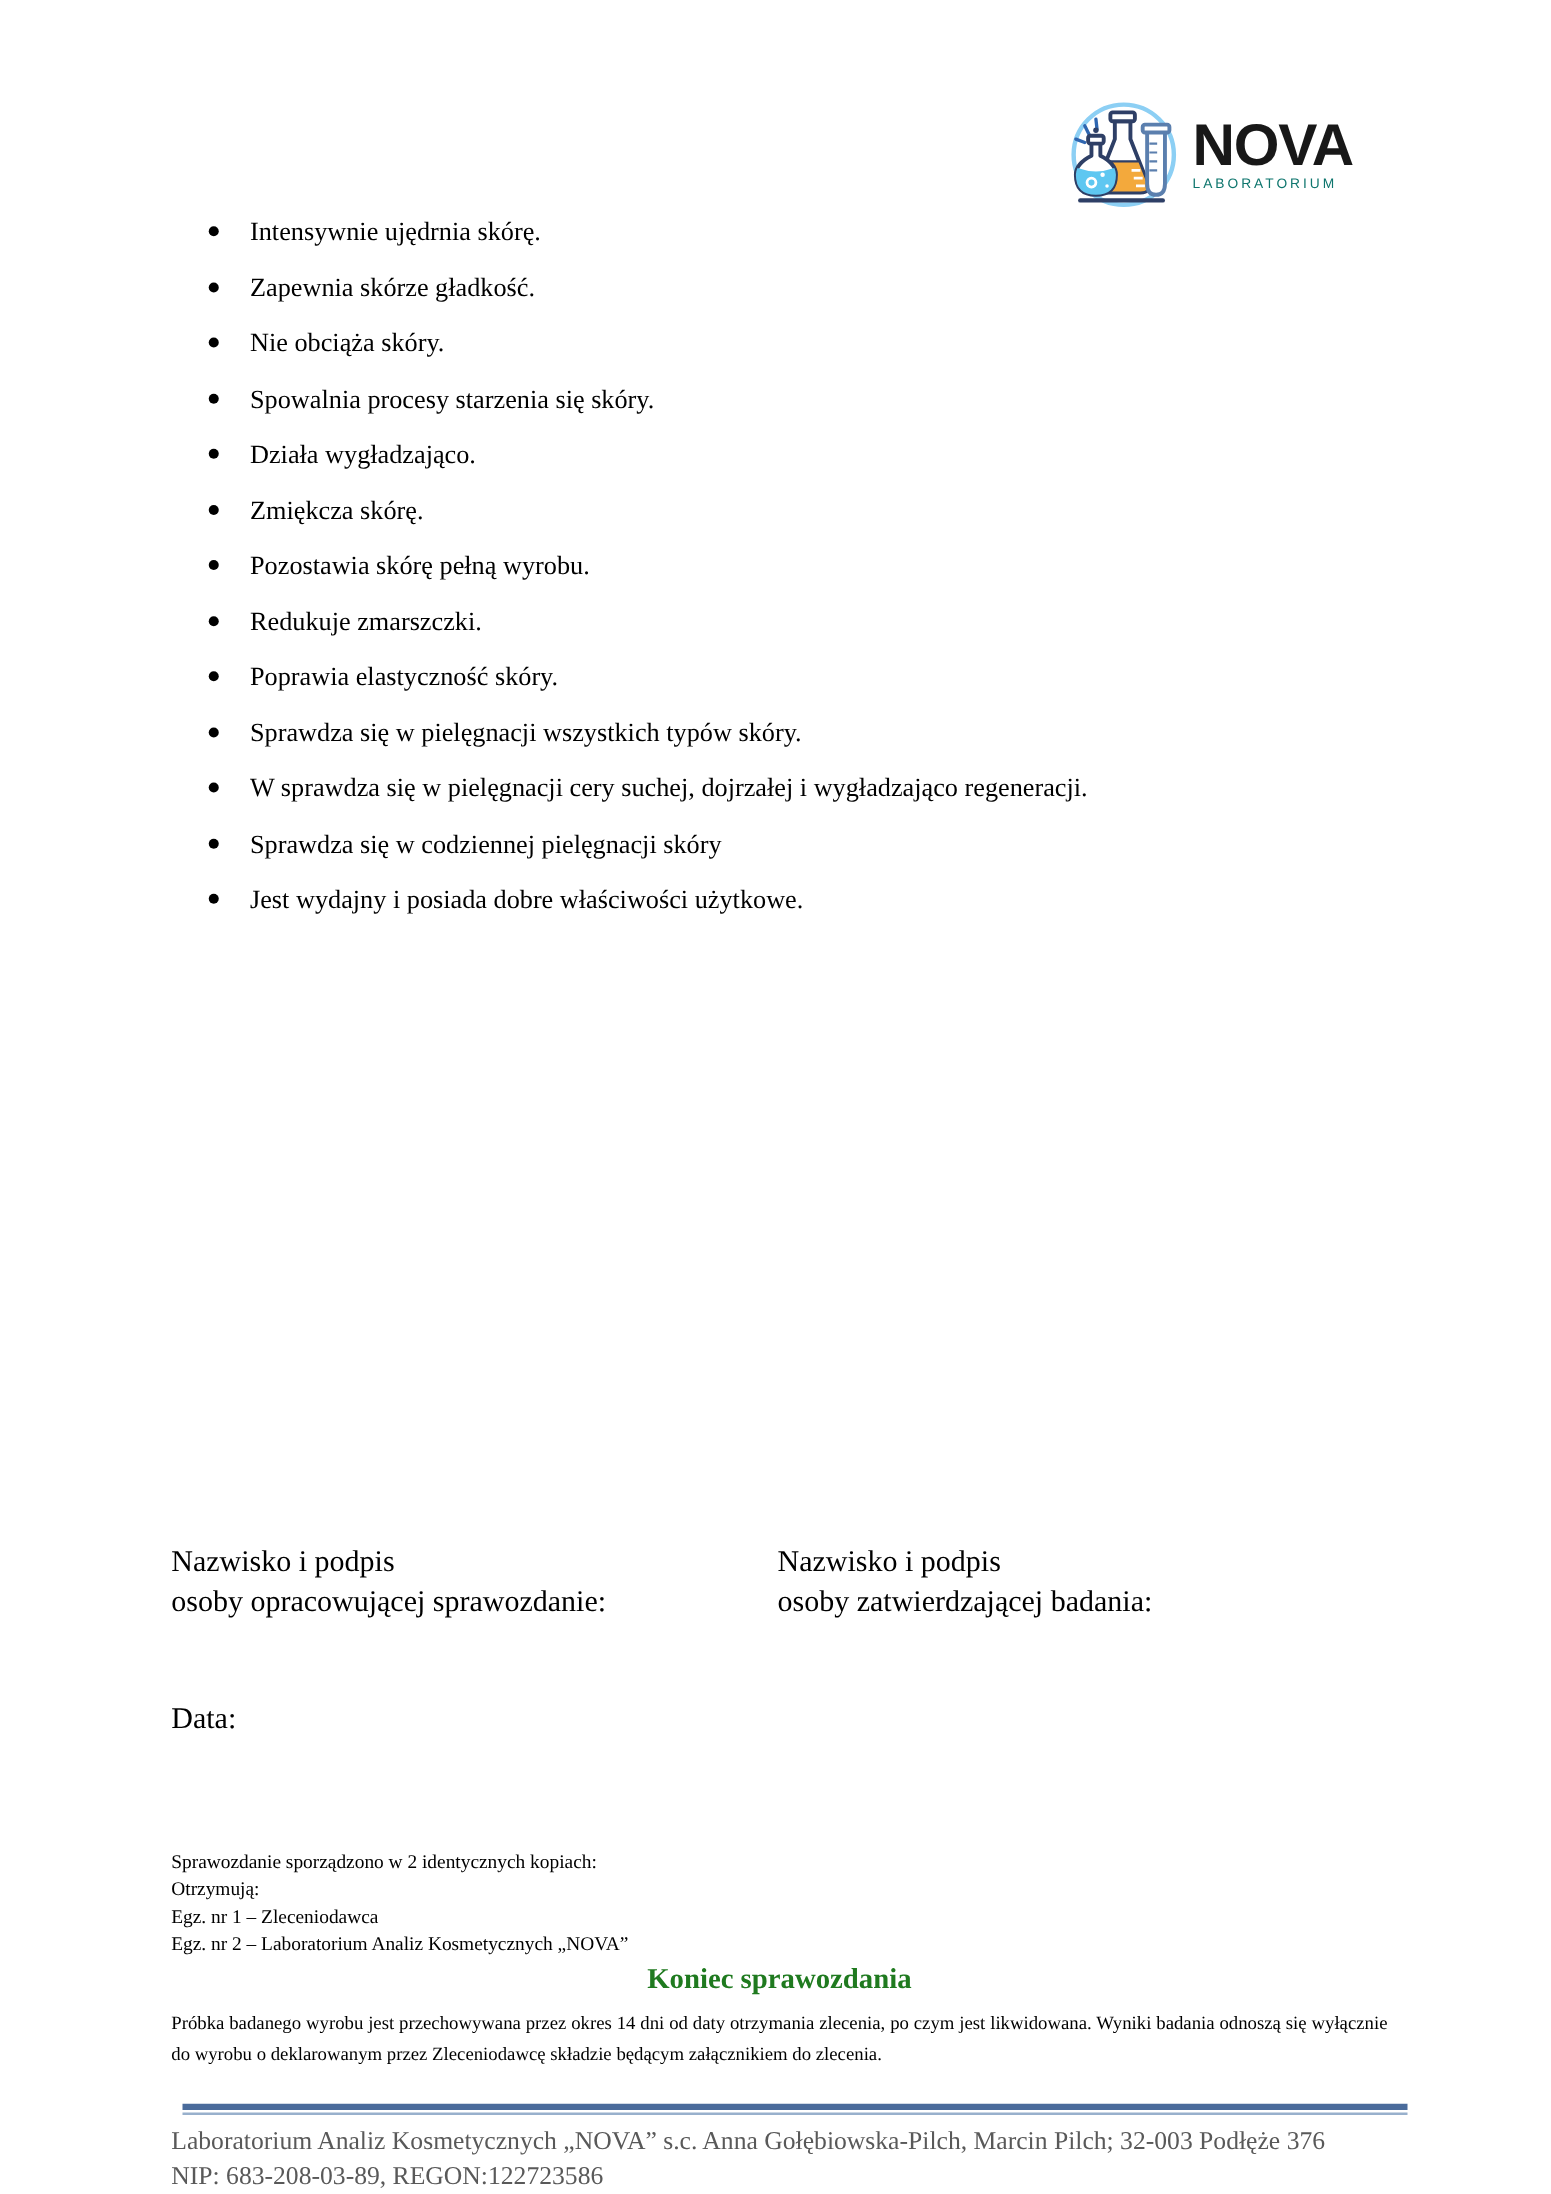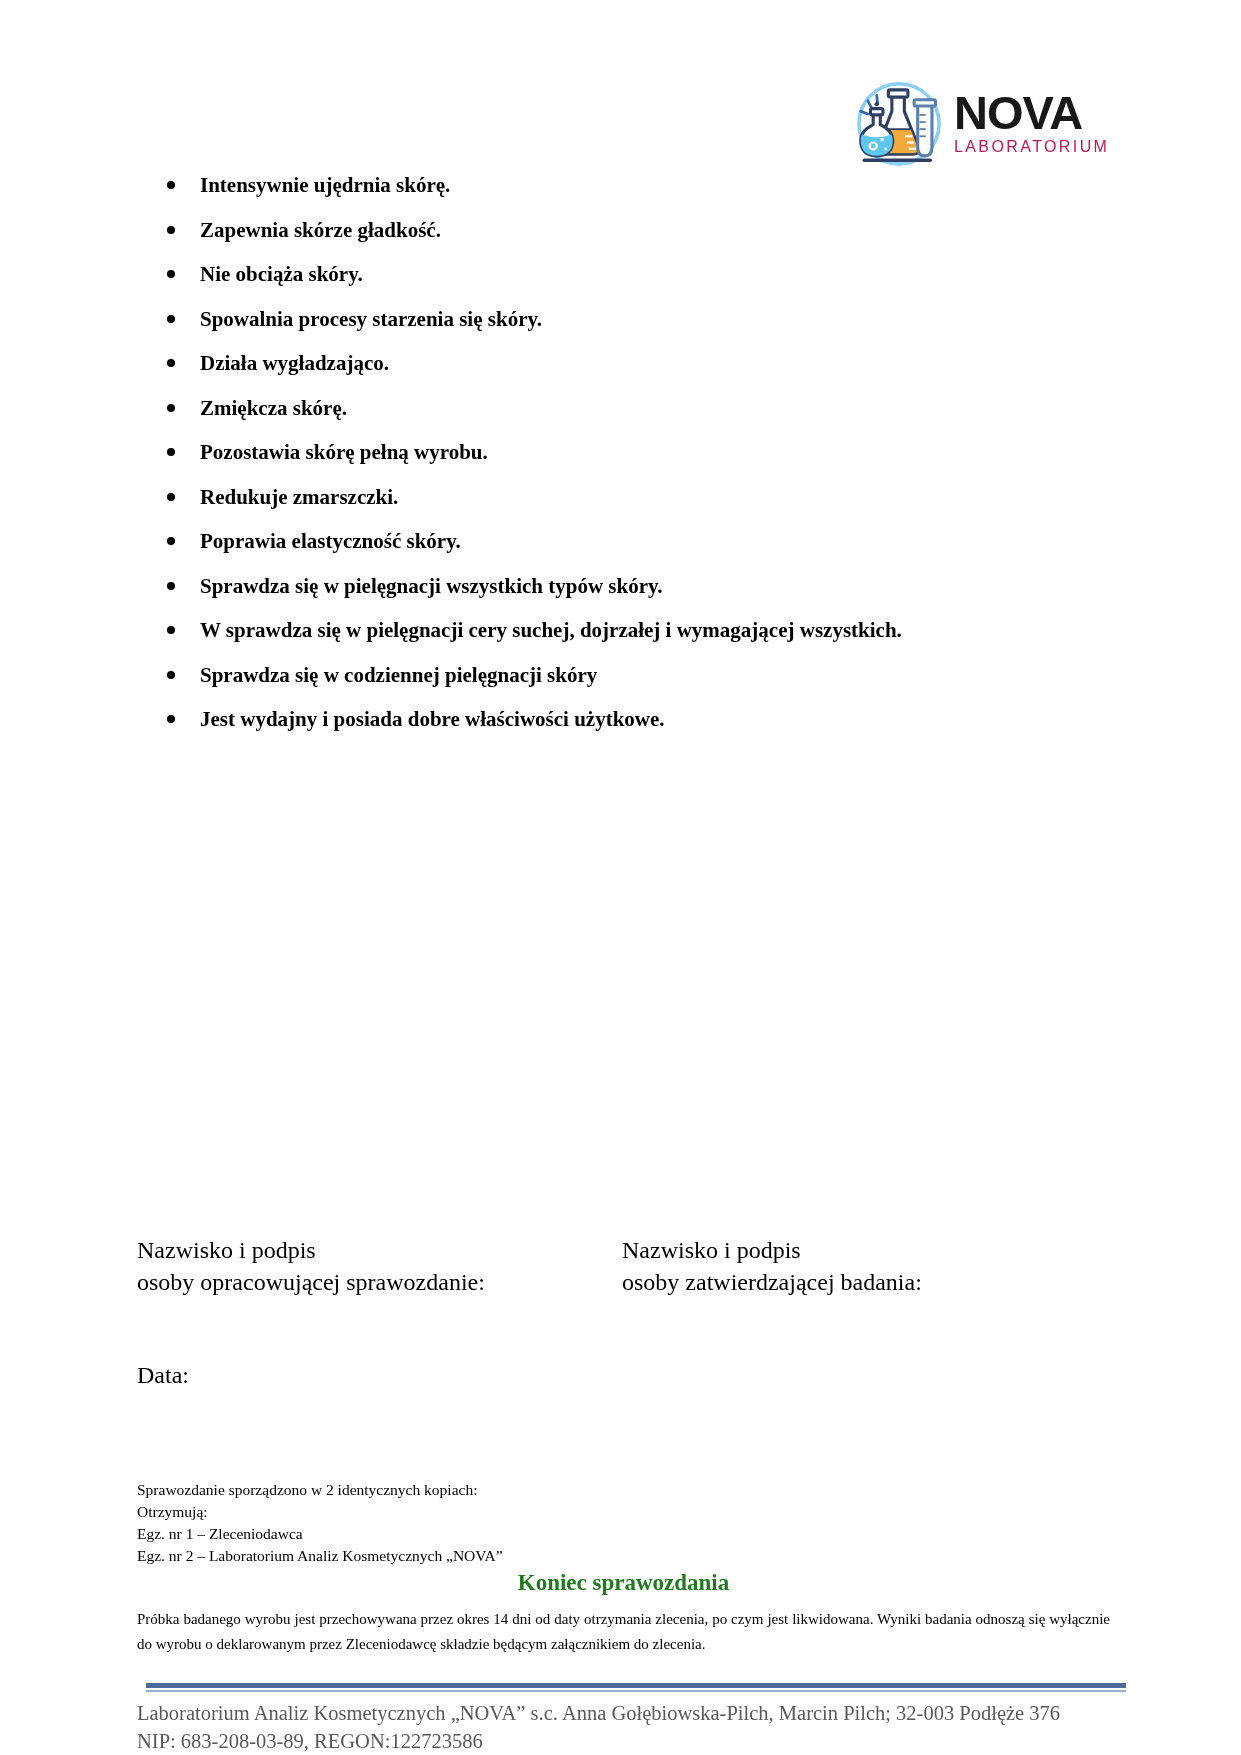--- a/index.html
+++ b/index.html
@@ -12,33 +12,33 @@
     font-family:"Liberation Serif", serif;
     color:#000;
     margin-top:32px;
   }
 
   
   .logo{position:absolute;top:44px;left:850px;display:flex;align-items:center;}
   .logo-icon{width:98px;height:92px;flex:0 0 auto;}
   .logo-text{margin-left:6px;font-family:"Liberation Sans", sans-serif;}
   .logo-name{font-size:47px;font-weight:900;letter-spacing:-1px;color:#181818;line-height:1;}
-  .logo-sub{font-size:16px;color:#be185d;letter-spacing:2.4px;margin-top:3px;line-height:1;}
+  .logo-sub{font-size:11px;color:#0f766e;letter-spacing:2.4px;margin-top:3px;line-height:1;}
 
   
   .benefits{
     position:absolute;top:141px;left:167px;right:100px;
     list-style:none;margin:0;padding:0;
   }
   .benefits li{
     position:relative;
     padding-left:33px;
     margin-bottom:19.5px;
     font-size:21px;
-    font-weight:bold;
+    font-weight:normal;
     line-height:25px;
     white-space:nowrap;
   }
   .benefits .dot{
     position:absolute;left:0;top:8px;
     width:8px;height:8px;border-radius:50%;background:#000;
   }
 
   
   .sig{position:absolute;top:1202px;font-size:24px;line-height:32px;}
@@ -176,21 +176,21 @@
         <span>Poprawia elastyczność skóry.</span>
       </li>
 
       <li>
         <span class="dot"></span>
         <span>Sprawdza się w pielęgnacji wszystkich typów skóry.</span>
       </li>
 
       <li>
         <span class="dot"></span>
-        <span>W sprawdza się w pielęgnacji cery suchej, dojrzałej i wymagającej wszystkich.</span>
+        <span>W sprawdza się w pielęgnacji cery suchej, dojrzałej i wygładzająco regeneracji.</span>
       </li>
 
       <li>
         <span class="dot"></span>
         <span>Sprawdza się w codziennej pielęgnacji skóry</span>
       </li>
 
       <li>
         <span class="dot"></span>
         <span>Jest wydajny i posiada dobre właściwości użytkowe.</span>

